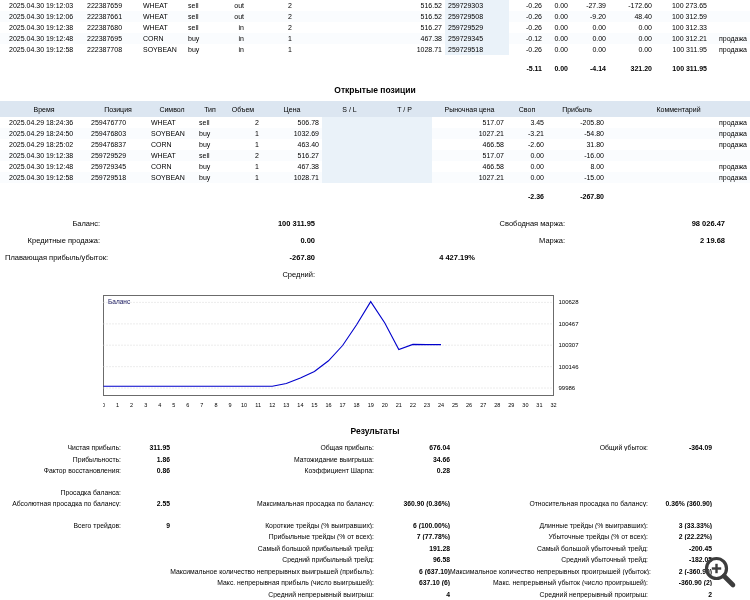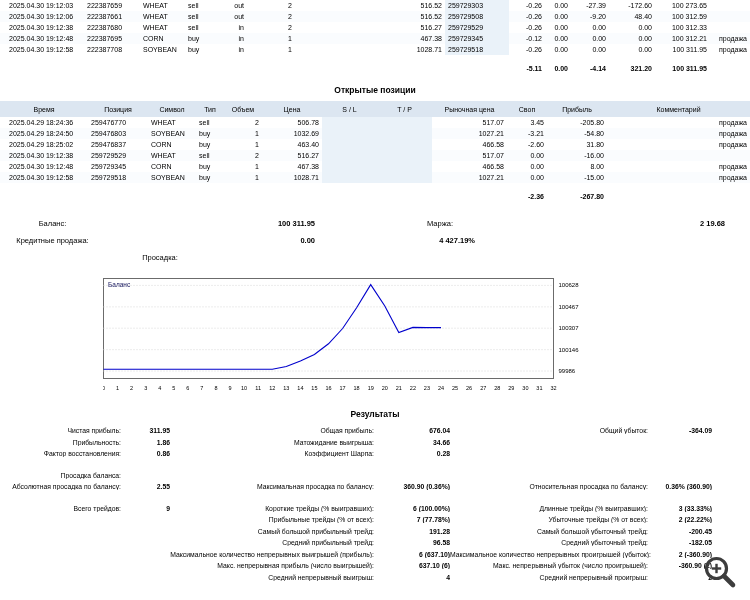--- a/index.html
+++ b/index.html
@@ -13,21 +13,21 @@
   .col-balance,.col-comment,.col-market_price{text-align:right;}
   .deals td.col-order{background:#eaf2f9;}
   .positions td.col-sl,.positions td.col-tp{background:#eaf2f9;text-align:center;}
   .positions thead th{background:#dce6f1;height:14px;font-weight:normal;text-align:center;overflow:hidden;}
   .totals td{font-weight:bold;padding-top:9px;background:#fff;}
   .section-title{text-align:center;font-weight:bold;font-size:8.5px;margin:11px 0 6px 0;}
   .summary{display:flex;font-size:7.5px;margin:13px 0 2px 0;padding-left:5px;}
   .sum-col1{width:310px;}
   .sum-col2{width:410px;}
   .sum-row{display:flex;height:17px;align-items:center;}
-  .s-lbl{flex:1;text-align:center;white-space:nowrap;}
+  .s-lbl{flex:1;text-align:right;white-space:nowrap;}
   .s-val{width:215px;text-align:right;font-weight:bold;white-space:nowrap;}
   .sum-col2 .s-val{width:160px;}
   .chart-wrap{margin:10px 0 0 103px;height:122px;}
   .results{margin-left:10px;font-size:6.8px;}
   .res-row{display:flex;height:11.5px;align-items:center;}
   .grp{display:flex;overflow:hidden;}
   .g1{width:160px;} .g2{width:280px;} .g3{width:262px;}
   .lbl{flex:1;text-align:right;padding-right:4px;white-space:nowrap;min-width:0;}
   .val{text-align:right;font-weight:bold;white-space:nowrap;}
   .g1 .val{width:45px;} .g2 .val{width:72px;} .g3 .val{width:60px;}
@@ -284,24 +284,32 @@
     <div class="sum-col1">
       <div class="sum-row">
         <span class="s-lbl">Баланс:</span>
         <span class="s-val">100 311.95</span>
       </div>
       <div class="sum-row">
         <span class="s-lbl">Кредитные продажа:</span>
         <span class="s-val">0.00</span>
       </div>
       <div class="sum-row">
-        <span class="s-lbl">Просадка:</span>
+        <span class="s-lbl">Плавающая прибыль/убыток:</span>
+        <span class="s-val">-267.80</span>
+      </div>
+      <div class="sum-row">
+        <span class="s-lbl">Средний:</span>
       </div>
     </div>
     <div class="sum-col2">
+      <div class="sum-row">
+        <span class="s-lbl">Свободная маржа:</span>
+        <span class="s-val">98 026.47</span>
+      </div>
       <div class="sum-row">
         <span class="s-lbl">Маржа:</span>
         <span class="s-val">2 19.68</span>
       </div>
       <div class="sum-row">
         <span class="s-val">4 427.19%</span>
       </div>
     </div>
   </div>
 

